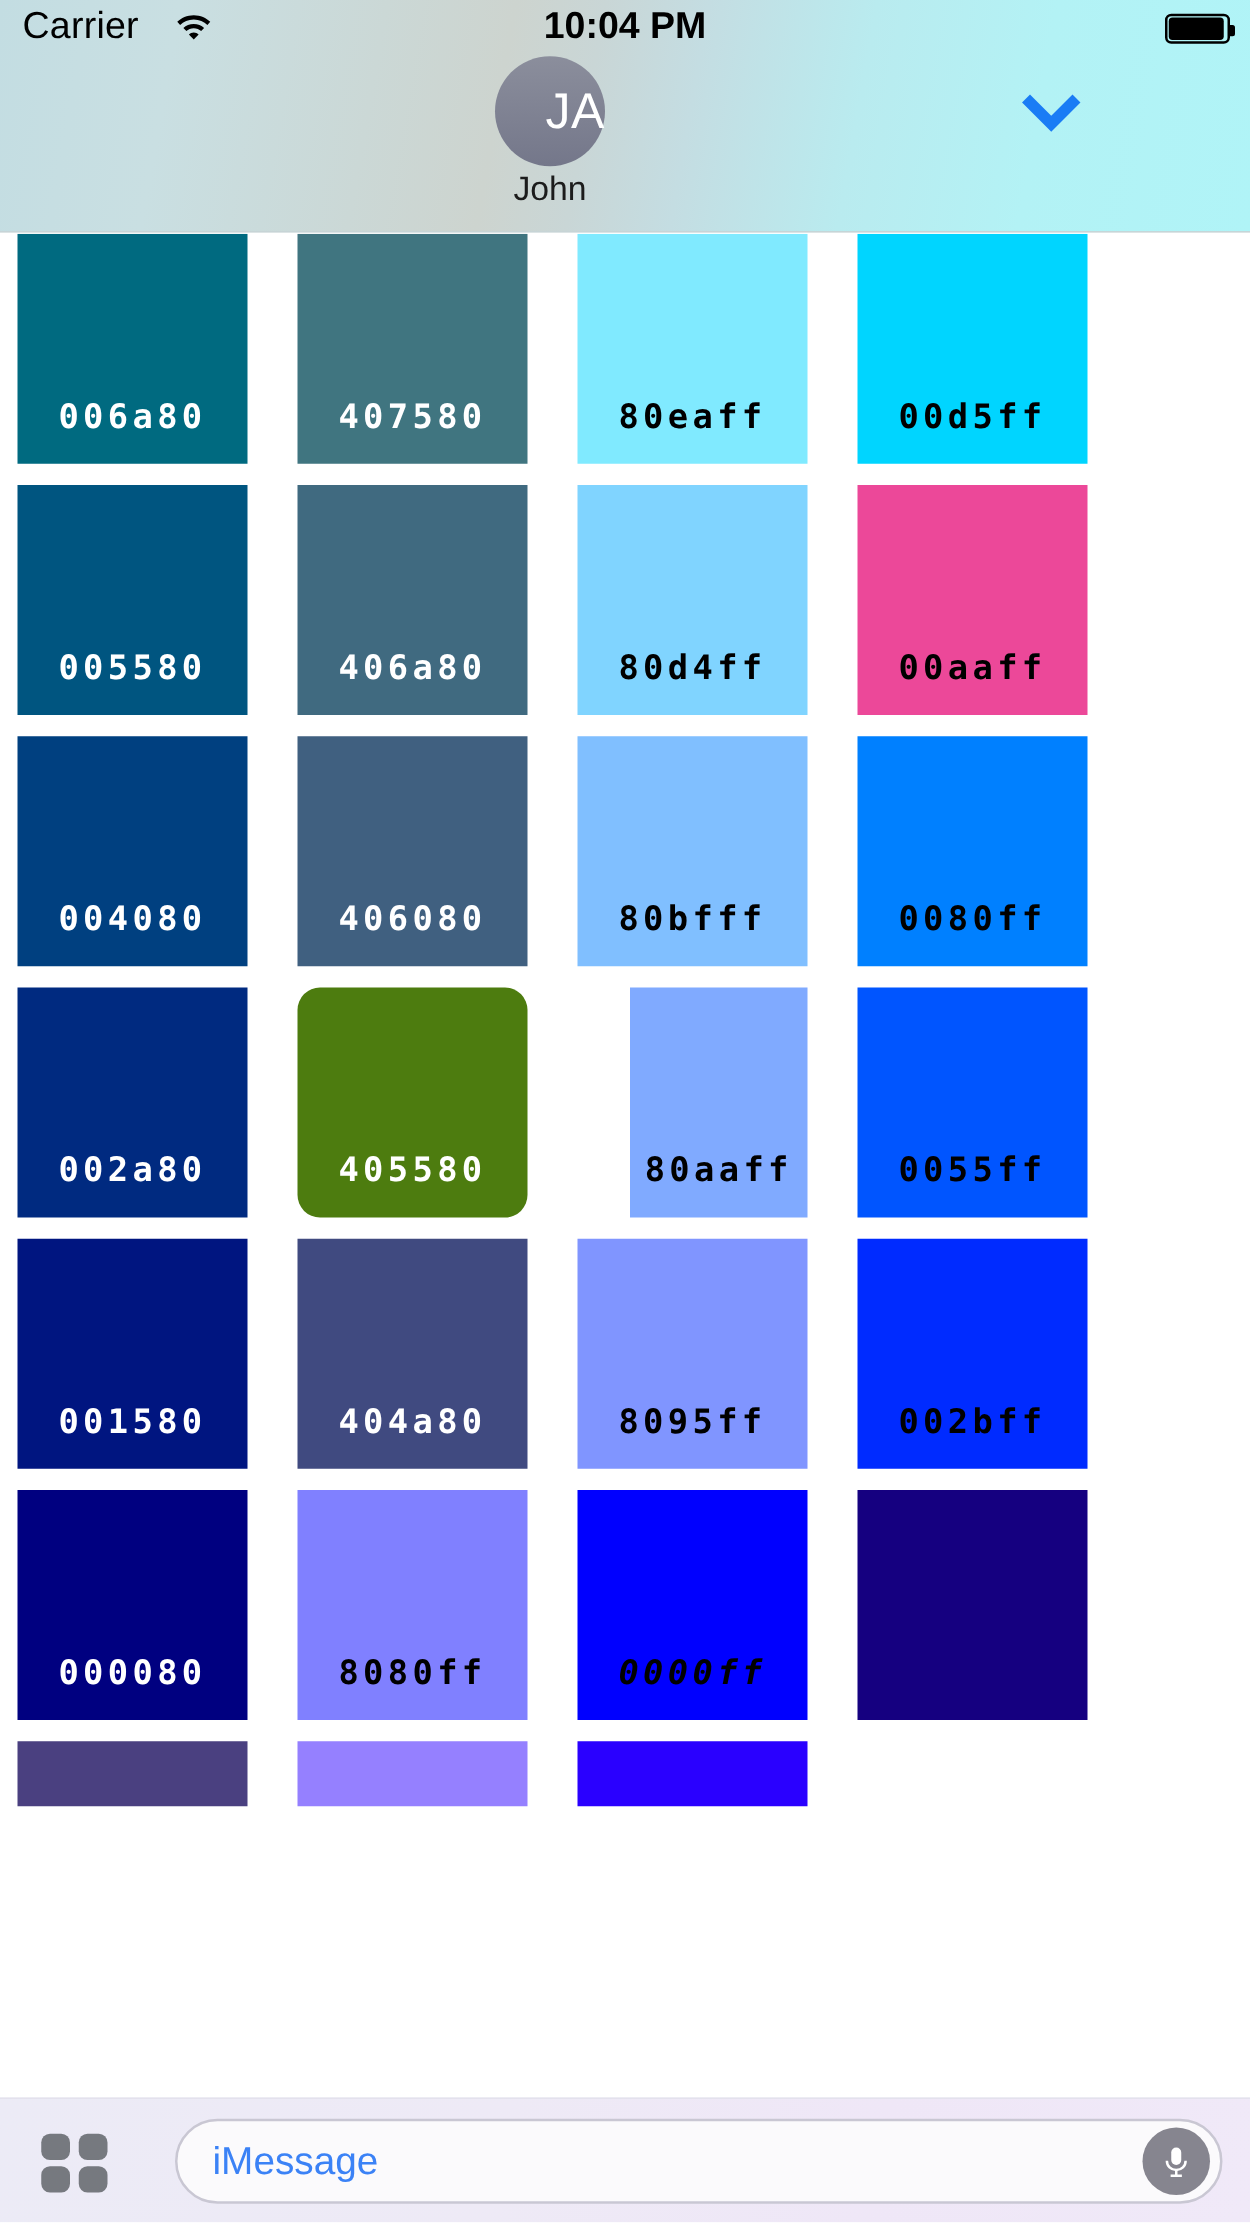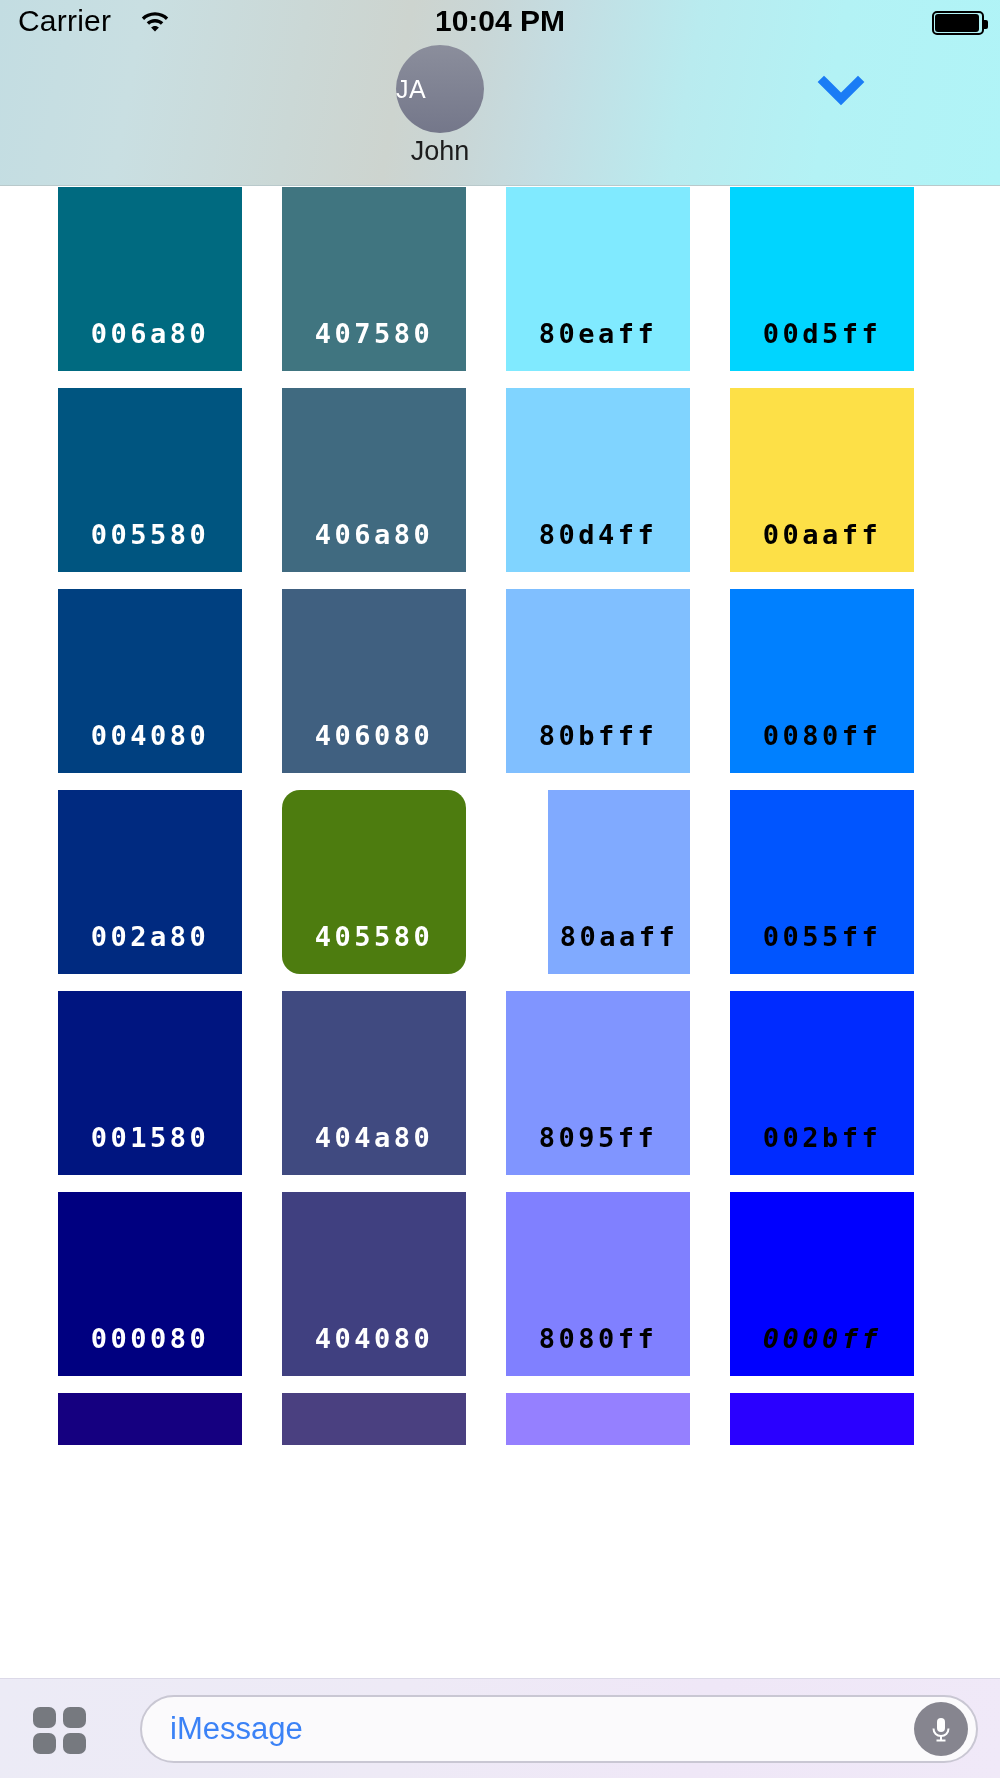--- a/index.html
+++ b/index.html
@@ -89,24 +89,24 @@
     border-radius: 0 2px 2px 0;
   }
 
   .avatar {
     position: absolute;
     left: 396px; top: 45px;
     width: 88px; height: 88px;
     border-radius: 50%;
     background: linear-gradient(180deg, #8b8e9c 0%, #74778a 100%);
     color: #fff;
-    font-size: 25px;
+    font-size: 40px;
     display: flex;
     align-items: center;
-    justify-content: flex-start;
+    justify-content: flex-end;
     letter-spacing: 0.5px;
   }
   .avatar-name {
     position: absolute;
     left: 340px; top: 136px;
     width: 200px;
     text-align: center;
     font-size: 27px;
     color: #1c1c1c;
   }
@@ -118,21 +118,20 @@
   }
 
   
   .grid {
     position: absolute;
     left: 0; top: 187px;
     width: 1000px;
     height: 1258px;
     background: #ffffff;
     overflow: hidden;
-    padding-left: 44px;
   }
   .grid-inner {
     position: relative;
     width: 1000px;
     padding: 0 14px;
     display: grid;
     grid-template-columns: repeat(4, 184px);
     column-gap: 40px;
     row-gap: 17px;
     justify-content: start;
@@ -262,21 +261,21 @@
         </div>
         <div class="swatch dark" style="background: rgb(0, 85, 128);">
           <div class="swatch-label">005580</div>
         </div>
         <div class="swatch dark" style="background: rgb(64, 106, 128);">
           <div class="swatch-label">406a80</div>
         </div>
         <div class="swatch light" style="background: rgb(128, 212, 255);">
           <div class="swatch-label">80d4ff</div>
         </div>
-        <div class="swatch light" style="background: #fde047;">
+        <div class="swatch light" style="background: #ec4899;">
           <div class="swatch-label">00aaff</div>
         </div>
         <div class="swatch dark" style="background: rgb(0, 64, 128);">
           <div class="swatch-label">004080</div>
         </div>
         <div class="swatch dark" style="background: rgb(64, 96, 128);">
           <div class="swatch-label">406080</div>
         </div>
         <div class="swatch light" style="background: rgb(128, 191, 255);">
           <div class="swatch-label">80bfff</div>
@@ -303,23 +302,20 @@
           <div class="swatch-label">404a80</div>
         </div>
         <div class="swatch light" style="background: rgb(128, 149, 255);">
           <div class="swatch-label">8095ff</div>
         </div>
         <div class="swatch light" style="background: rgb(0, 43, 255);">
           <div class="swatch-label">002bff</div>
         </div>
         <div class="swatch dark" style="background: rgb(0, 0, 128);">
           <div class="swatch-label">000080</div>
-        </div>
-        <div class="swatch dark" style="background: rgb(64, 64, 128);">
-          <div class="swatch-label">404080</div>
         </div>
         <div class="swatch light" style="background: rgb(128, 128, 255);">
           <div class="swatch-label">8080ff</div>
         </div>
         <div class="swatch light" style="background: rgb(0, 0, 255); font-style: italic;">
           <div class="swatch-label">0000ff</div>
         </div>
         <div class="swatch dark" style="background: rgb(21, 0, 128);"></div>
         <div class="swatch dark" style="background: rgb(74, 64, 128);"></div>
         <div class="swatch light" style="background: rgb(149, 128, 255);"></div>

